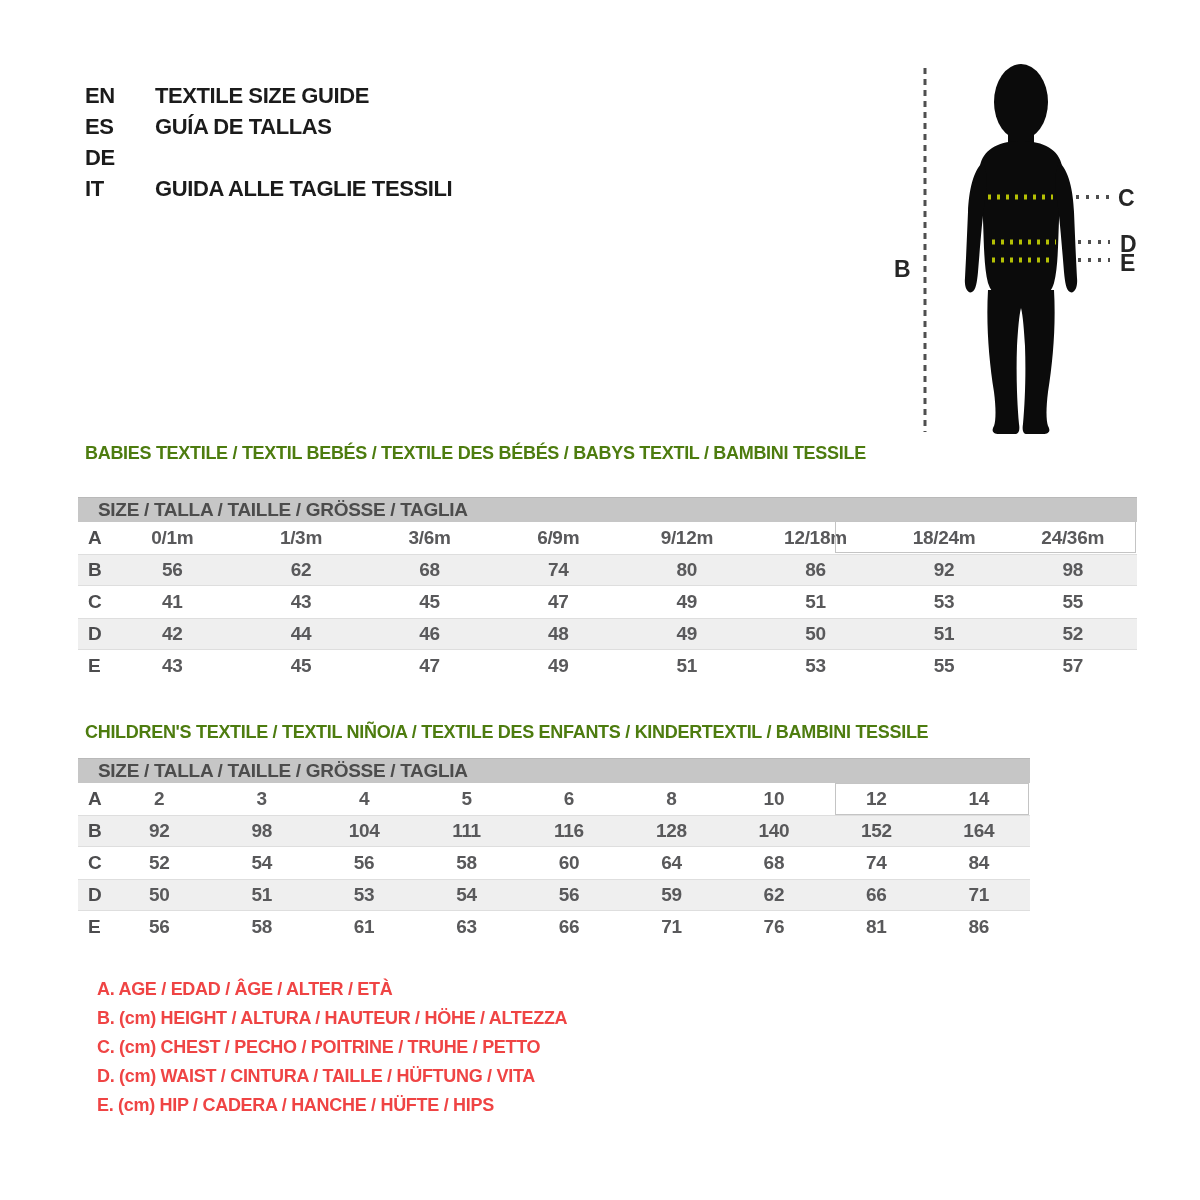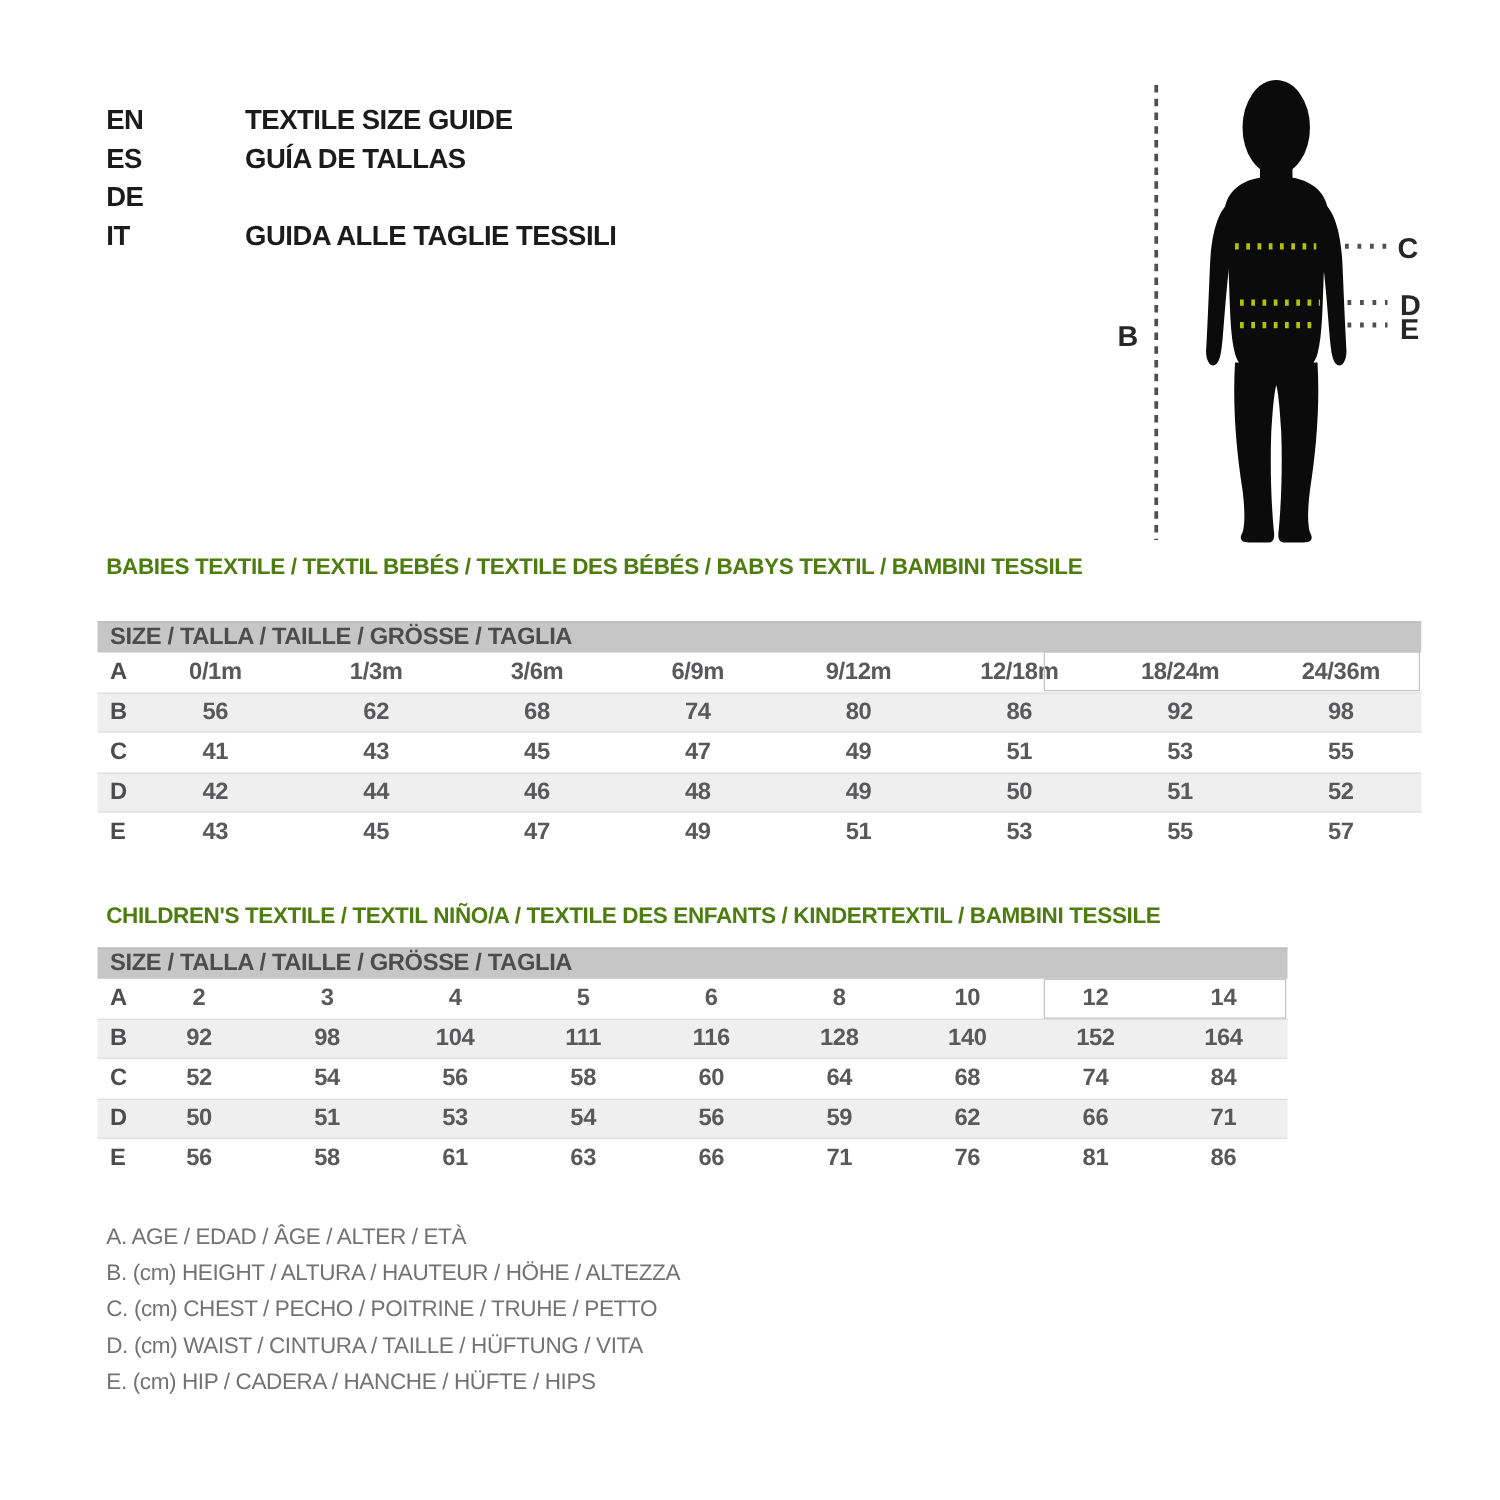--- a/index.html
+++ b/index.html
@@ -4,21 +4,21 @@
 <style>
   * { margin:0; padding:0; box-sizing:border-box; }
   body { background:#ffffff; }
   .page {
     position:relative; width:1200px; height:1200px; background:#ffffff;
     font-family:"Liberation Sans", sans-serif; color:#1c1c1c; overflow:hidden;
   }
 
   
   .lang-list { position:absolute; left:85px; top:80px; }
-  .lang-row { display:flex; height:31px; align-items:center;gap:41px; }
+  .lang-row { display:flex; height:31px; align-items:center; }
   .lang-code, .lang-label {
     font-weight:bold; font-size:22px; letter-spacing:-0.4px; color:#1b1b1b; white-space:nowrap;
   }
   .lang-code { width:70px; }
 
   
   .figure-wrap { position:absolute; left:880px; top:40px; width:300px; height:420px; }
   .fig-label { font-family:"Liberation Sans", sans-serif; font-weight:bold; font-size:23px; fill:#262626; }
 
   
@@ -28,41 +28,41 @@
   }
   .babies-title { top:443px; }
   .children-title { top:722px; }
 
   
   .s-table { position:absolute; left:78px; }
   .babies-table { top:497px; width:1059px; }
   .children-table { top:758px; width:952px; }
   .t-header {
     height:25px; background:#c6c6c6; border-top:1px solid #b9b9b9;
-    display:flex; align-items:center; padding-left:10px;
+    display:flex; align-items:center; padding-left:20px;
     font-weight:bold; font-size:19px; letter-spacing:-0.3px; color:#4c4c4c; white-space:nowrap;
   }
   .t-body { position:relative; }
   .trow { display:grid; height:32px; align-items:center; }
   .babies-table .trow { grid-template-columns:30px repeat(8, 1fr); }
   .children-table .trow { grid-template-columns:30px repeat(9, 1fr); }
   .t-body div.trow:nth-of-type(even) {
     background:#efefef; border-top:1px solid #dedede; border-bottom:1px solid #dedede;
   }
   .tlabel { padding-left:10px; font-weight:bold; font-size:19px; color:#4c4c4e; }
   .tcell { text-align:center; font-weight:bold; font-size:19px; letter-spacing:-0.3px; color:#59595b; }
   .hl-box { position:absolute; border:1px solid #c4c4c4; background:transparent; }
   .babies-hl { left:757px; top:24px; width:301px; height:32px; }
   .children-hl { left:757px; top:25px; width:194px; height:32px; }
 
   
   .legend { position:absolute; left:85px; top:975px; }
   .legend-line {
     height:29px; display:flex; align-items:center;
-    font-weight:normal; font-size:18px; letter-spacing:-0.3px; color:#737373; white-space:nowrap;
+    font-weight:bold; font-size:18px; letter-spacing:-0.3px; color:#ef4444; white-space:nowrap;margin-left:12px;
   }
 </style>
 </head>
 <body>
 
 <div class="page">
 
   <div class="lang-list">
 
       <div class="lang-row">

